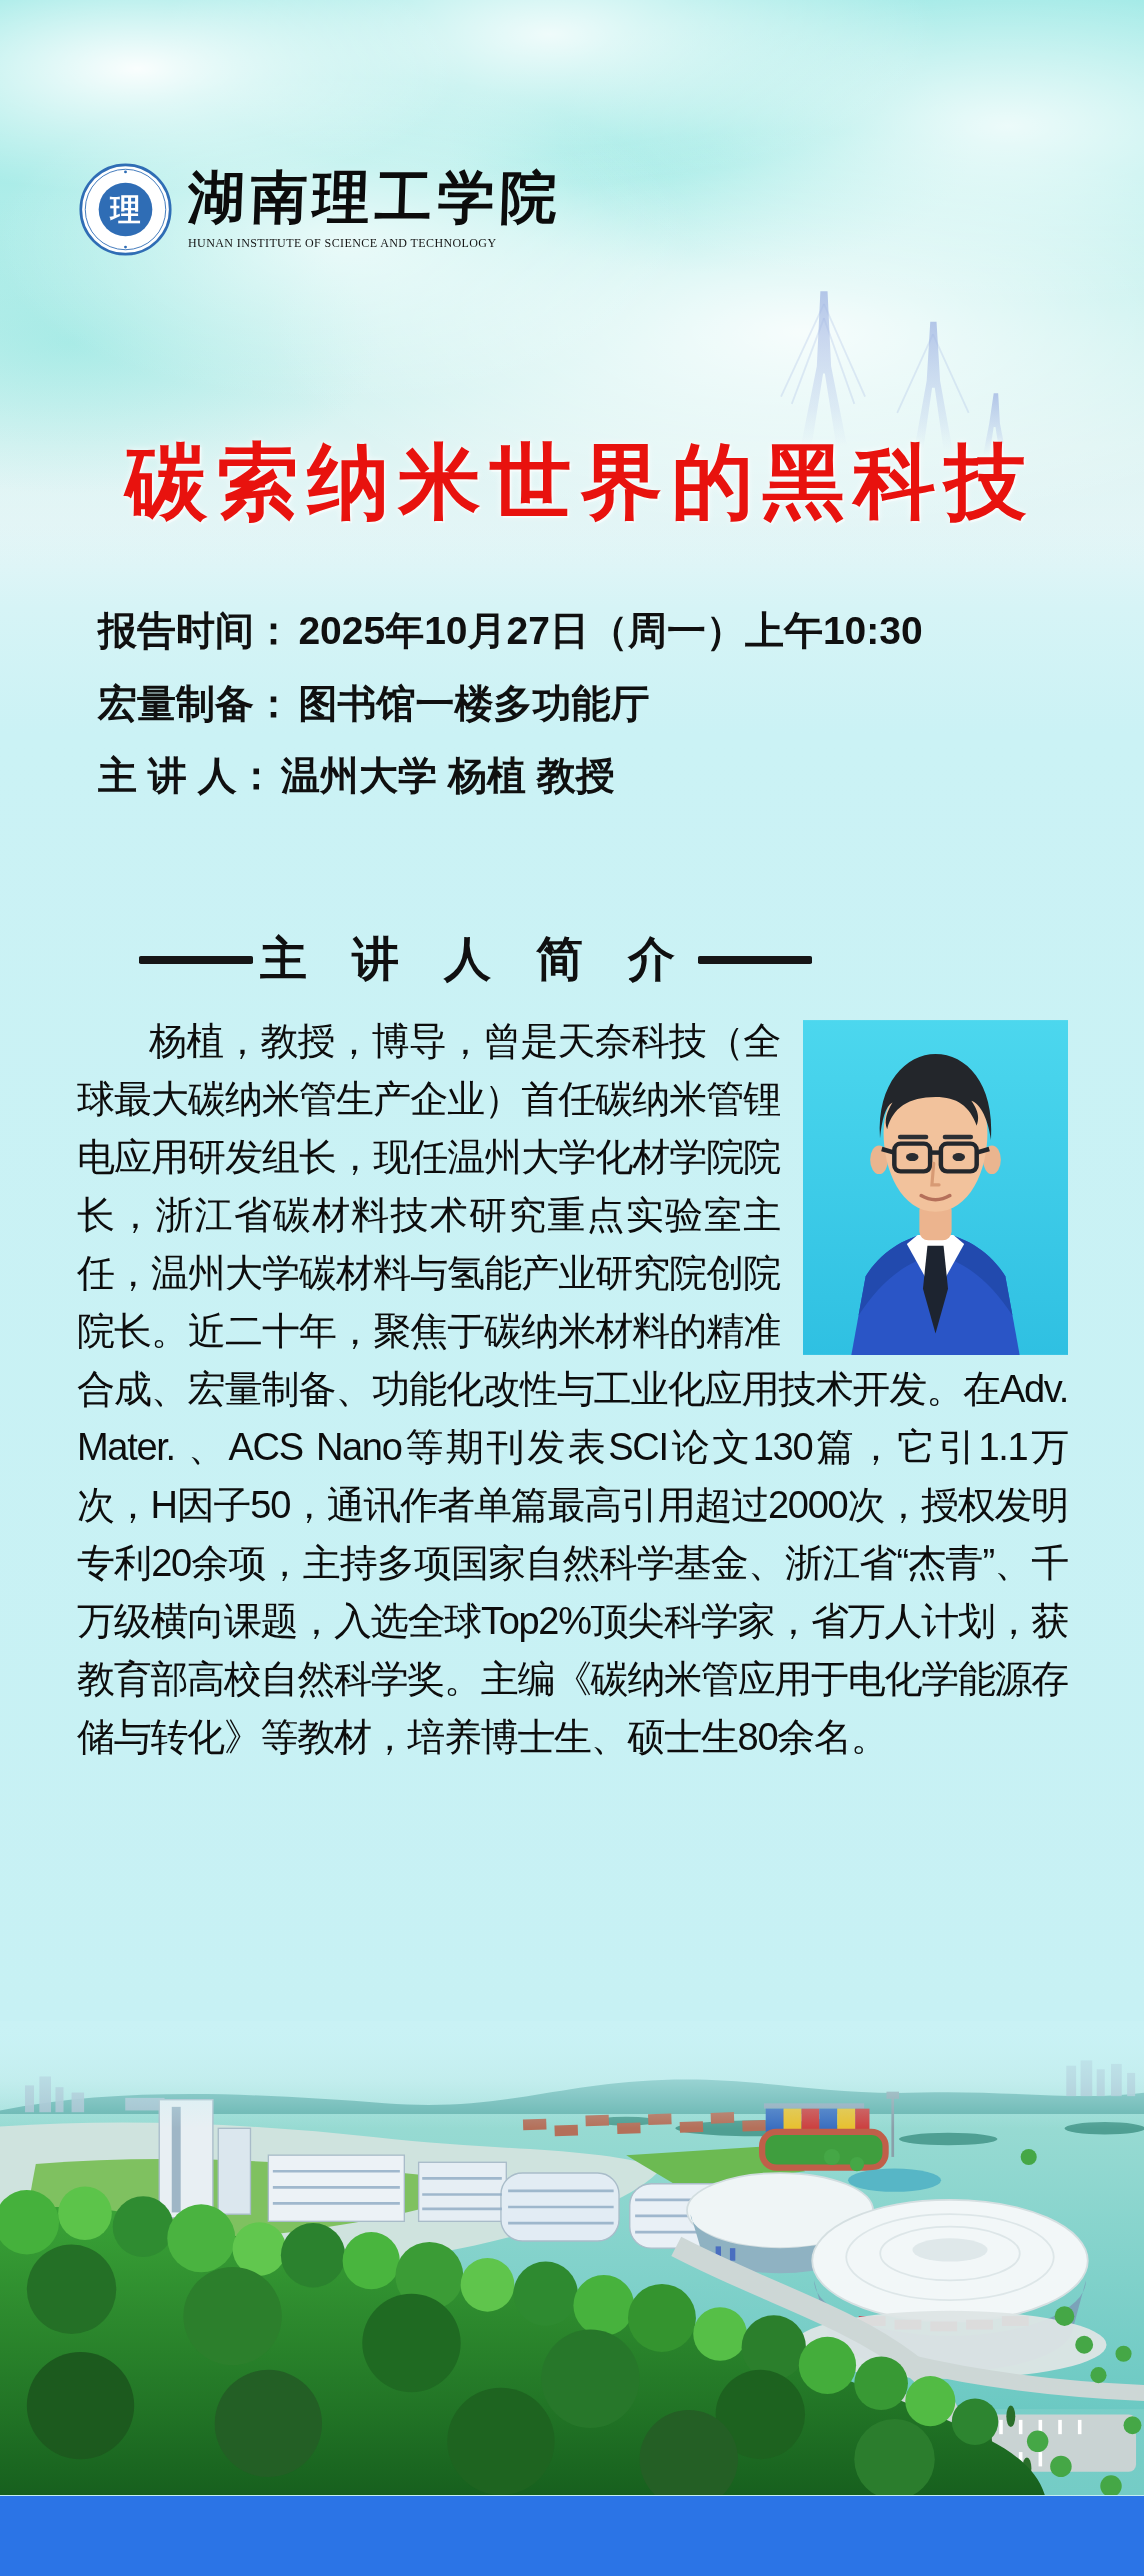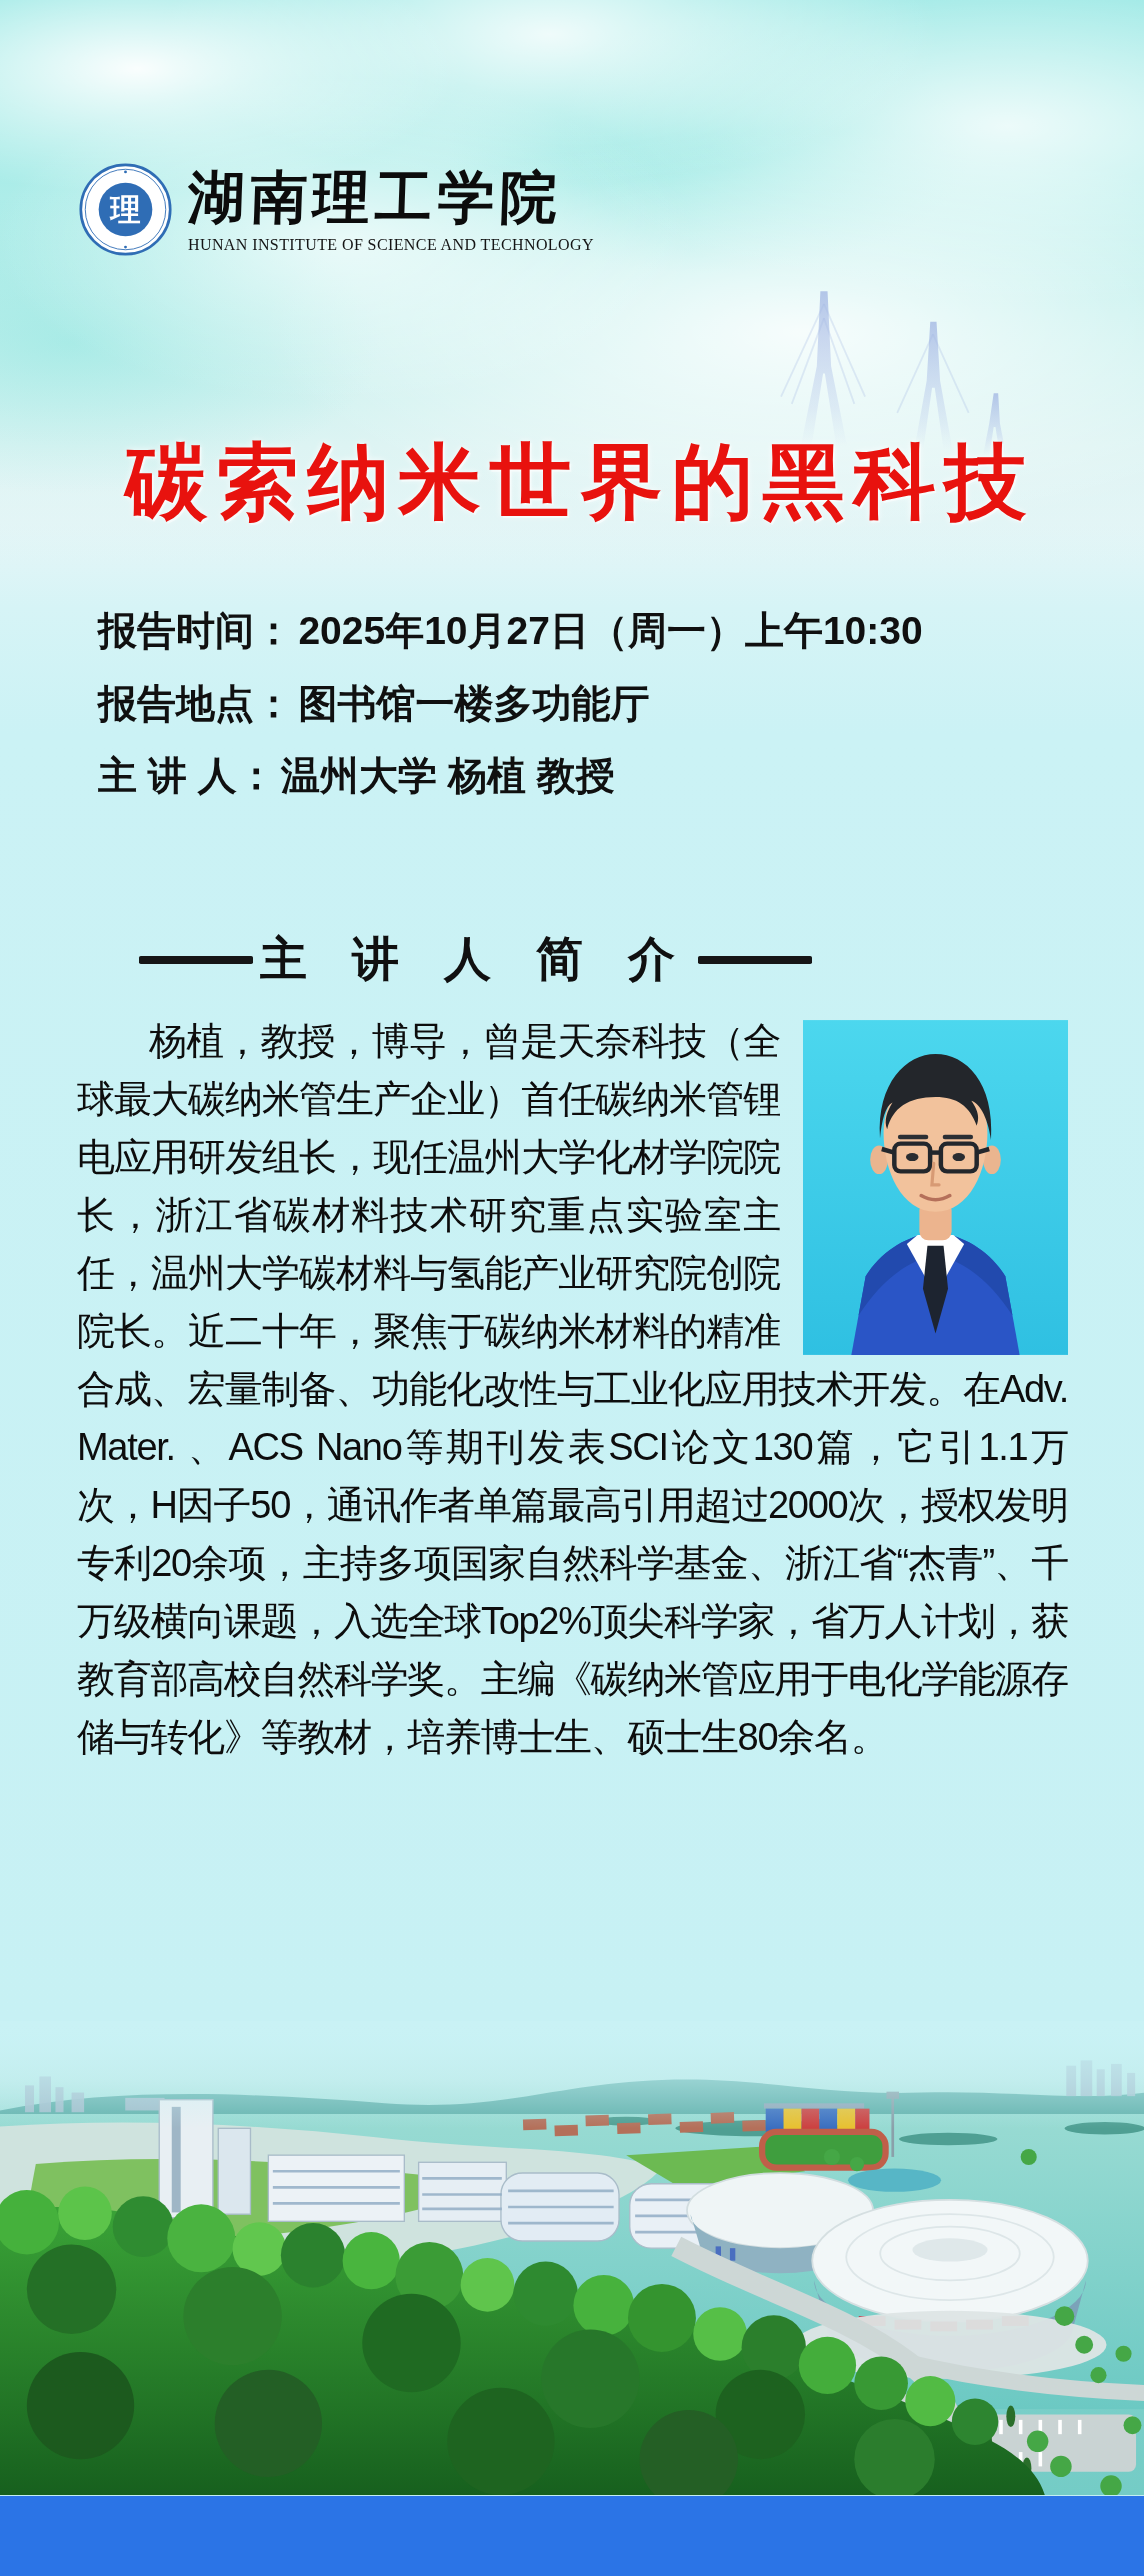--- a/index.html
+++ b/index.html
@@ -18,21 +18,21 @@
       radial-gradient(716px 268px at 70% 58%, rgba(255,255,255,.85), rgba(255,255,255,0) 75%),
       radial-gradient(376px 179px at 62% 26%, rgba(110,224,216,.5), rgba(110,224,216,0) 70%),
       radial-gradient(447px 215px at 6% 60%, rgba(110,224,216,.35), rgba(110,224,216,0) 70%),
       linear-gradient(180deg,#90e6e2 0%,#a9ece8 30%,#c3f0ed 55%,#ddf4f3 78%,rgba(229,246,247,0) 100%);
   }
   .bridge{position:absolute;left:765px;top:284px;width:268px;height:179px;}
   .logo-row{position:absolute;left:79px;top:163px;display:flex;align-items:flex-start;}
   .emblem{width:93px;height:93px;flex:0 0 auto;}
   .logo-text{margin-left:16px;color:#0c0c0c;}
   .logo-cn{font-size:57px;font-weight:700;letter-spacing:5.4px;line-height:68px;transform:skewX(-2deg);}
-  .logo-en{font-family:"Liberation Serif",serif;font-size:16px;letter-spacing:0.4px;margin-top:5.4px;color:#141414;}
+  .logo-en{font-family:"Liberation Serif",serif;font-size:12px;letter-spacing:0.4px;margin-top:5.4px;color:#141414;}
   .main-title{
     position:absolute;left:8px;top:428px;width:1145px;text-align:center;
     font-size:82px;font-weight:700;letter-spacing:9px;color:#e8120e;
     text-shadow:0 0 7.2px rgba(255,255,255,.8), 1.8px 1.8px 0 rgba(255,255,255,.5);
   }
   .info-block{position:absolute;left:98px;top:605px;color:#101010;}
   .info-row{font-size:39px;line-height:51px;margin-bottom:21.5px;white-space:nowrap;}
   .info-label{font-weight:700;}
   .info-value{font-weight:700;margin-left:5.4px;}
   .section-header{position:absolute;left:0;top:928px;width:951px;display:flex;justify-content:center;align-items:center;}
@@ -91,21 +91,21 @@
     </div>
   </div>
 
   <div class="main-title" style="color: rgb(232, 18, 14);">碳索纳米世界的黑科技</div>
 
   <div class="info-block">
     <div class="info-row">
       <span class="info-label">报告时间：</span><span class="info-value">2025年10月27日（周一）上午10:30</span>
     </div>
     <div class="info-row">
-      <span class="info-label">报告地点：</span><span class="info-value">图书馆一楼多功能厅</span>
+      <span class="info-label">宏量制备：</span><span class="info-value">图书馆一楼多功能厅</span>
     </div>
     <div class="info-row">
       <span class="info-label">主 讲 人：</span><span class="info-value">温州大学 杨植 教授</span>
     </div>
   </div>
 
   <div class="section-header">
     <span class="section-dash"></span>
     <span class="section-label">主 讲 人 简 介</span>
     <span class="section-dash"></span>

